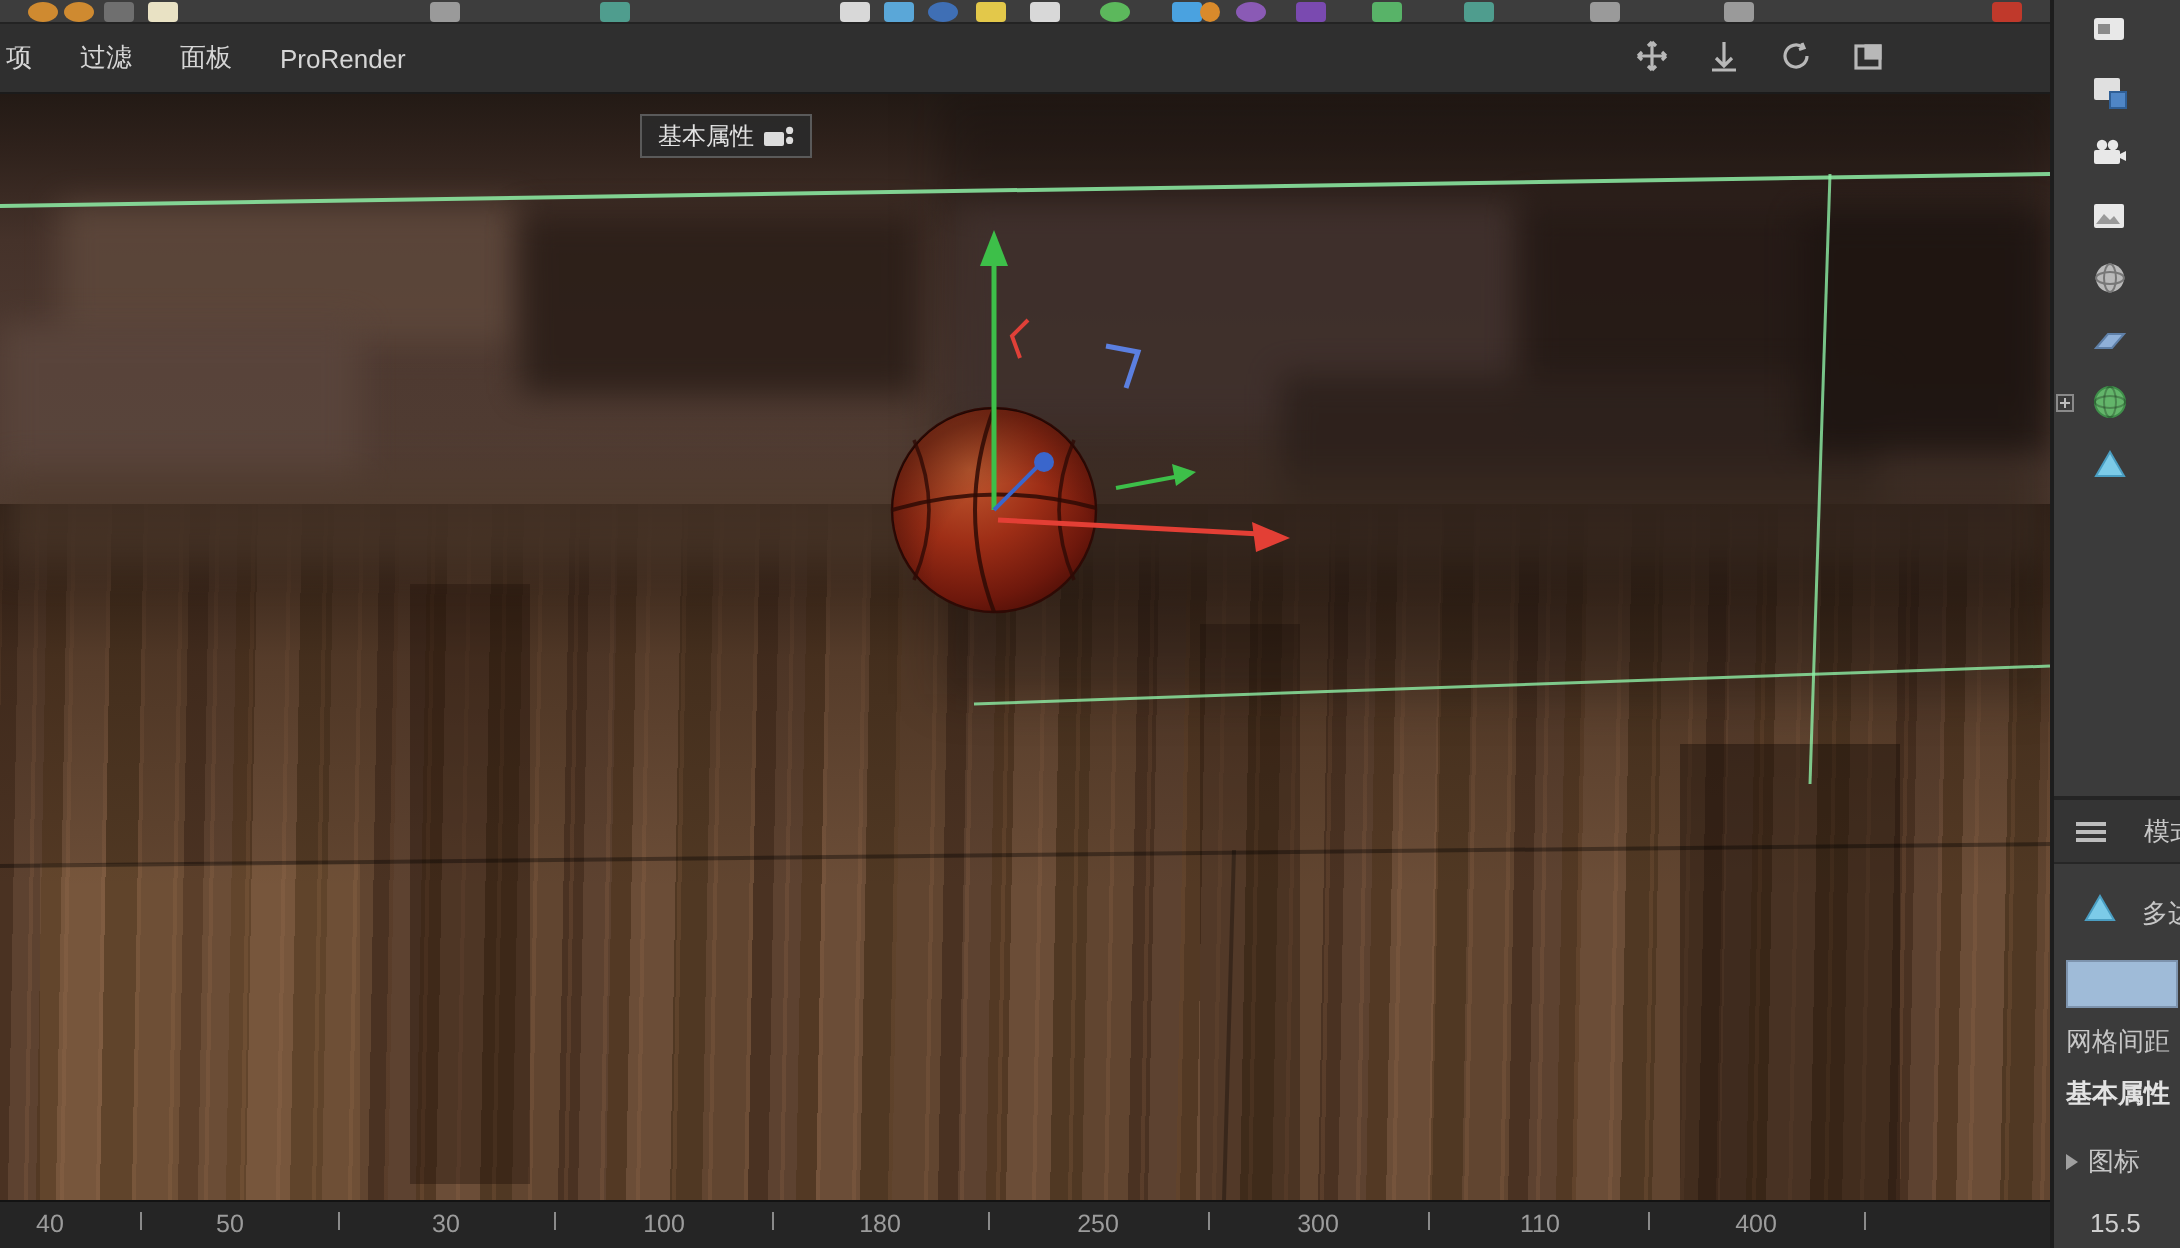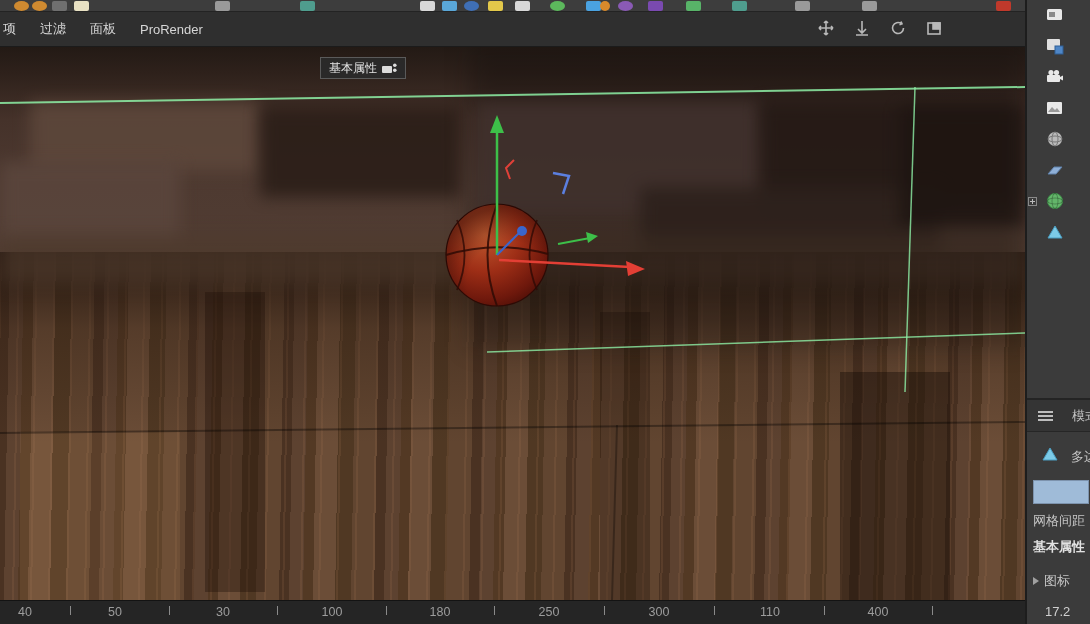--- a/index.html
+++ b/index.html
@@ -297,21 +297,21 @@
           <polygon points="9,3 16,15 2,15" fill="#7ccbe8" stroke="#4a9ec2"></polygon>
         </svg>
         <span class="lbl">多边形</span>
       </div>
       <div class="attr-swatch" style="background: rgb(159, 187, 216);"></div>
       <div class="attr-shading">网格间距</div>
       <div class="attr-basic">基本属性</div>
       <div class="attr-icon-row">
         <span class="tri-right"></span><span>图标</span>
       </div>
-      <div class="attr-value">17.2</div>
+      <div class="attr-value">15.5</div>
     </div>
   </div>
 
   <div class="ruler">
     <span class="ruler-num" style="left:25px">40</span>
     <span class="ruler-num" style="left:115px">50</span>
     <span class="ruler-num" style="left:223px">30</span>
     <span class="ruler-num" style="left:332px">100</span>
     <span class="ruler-num" style="left:440px">180</span>
     <span class="ruler-num" style="left:549px">250</span>

